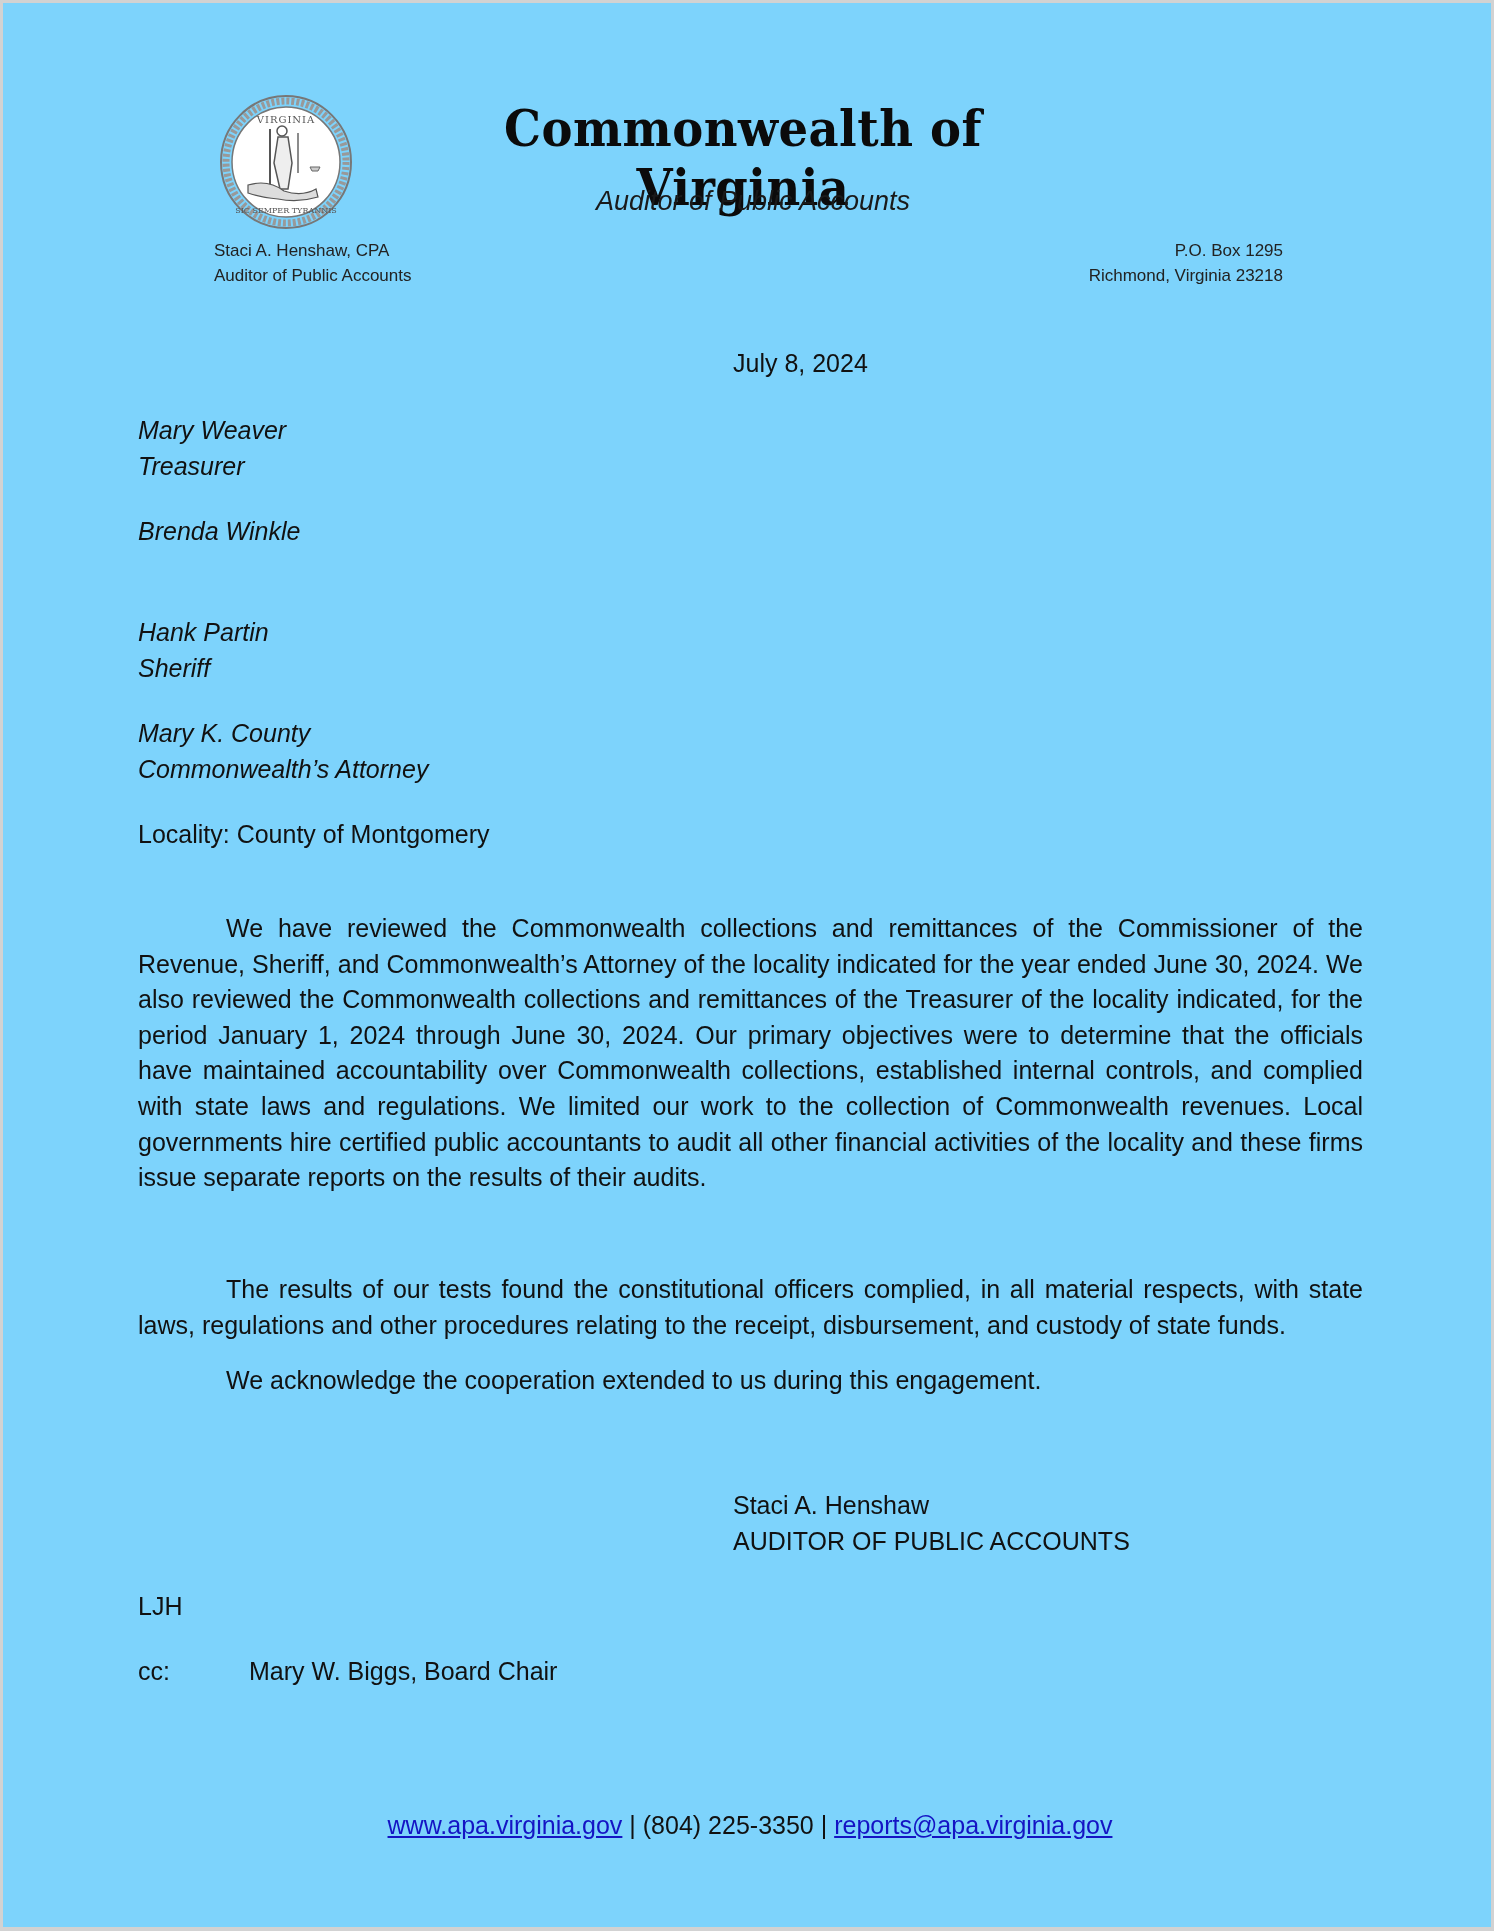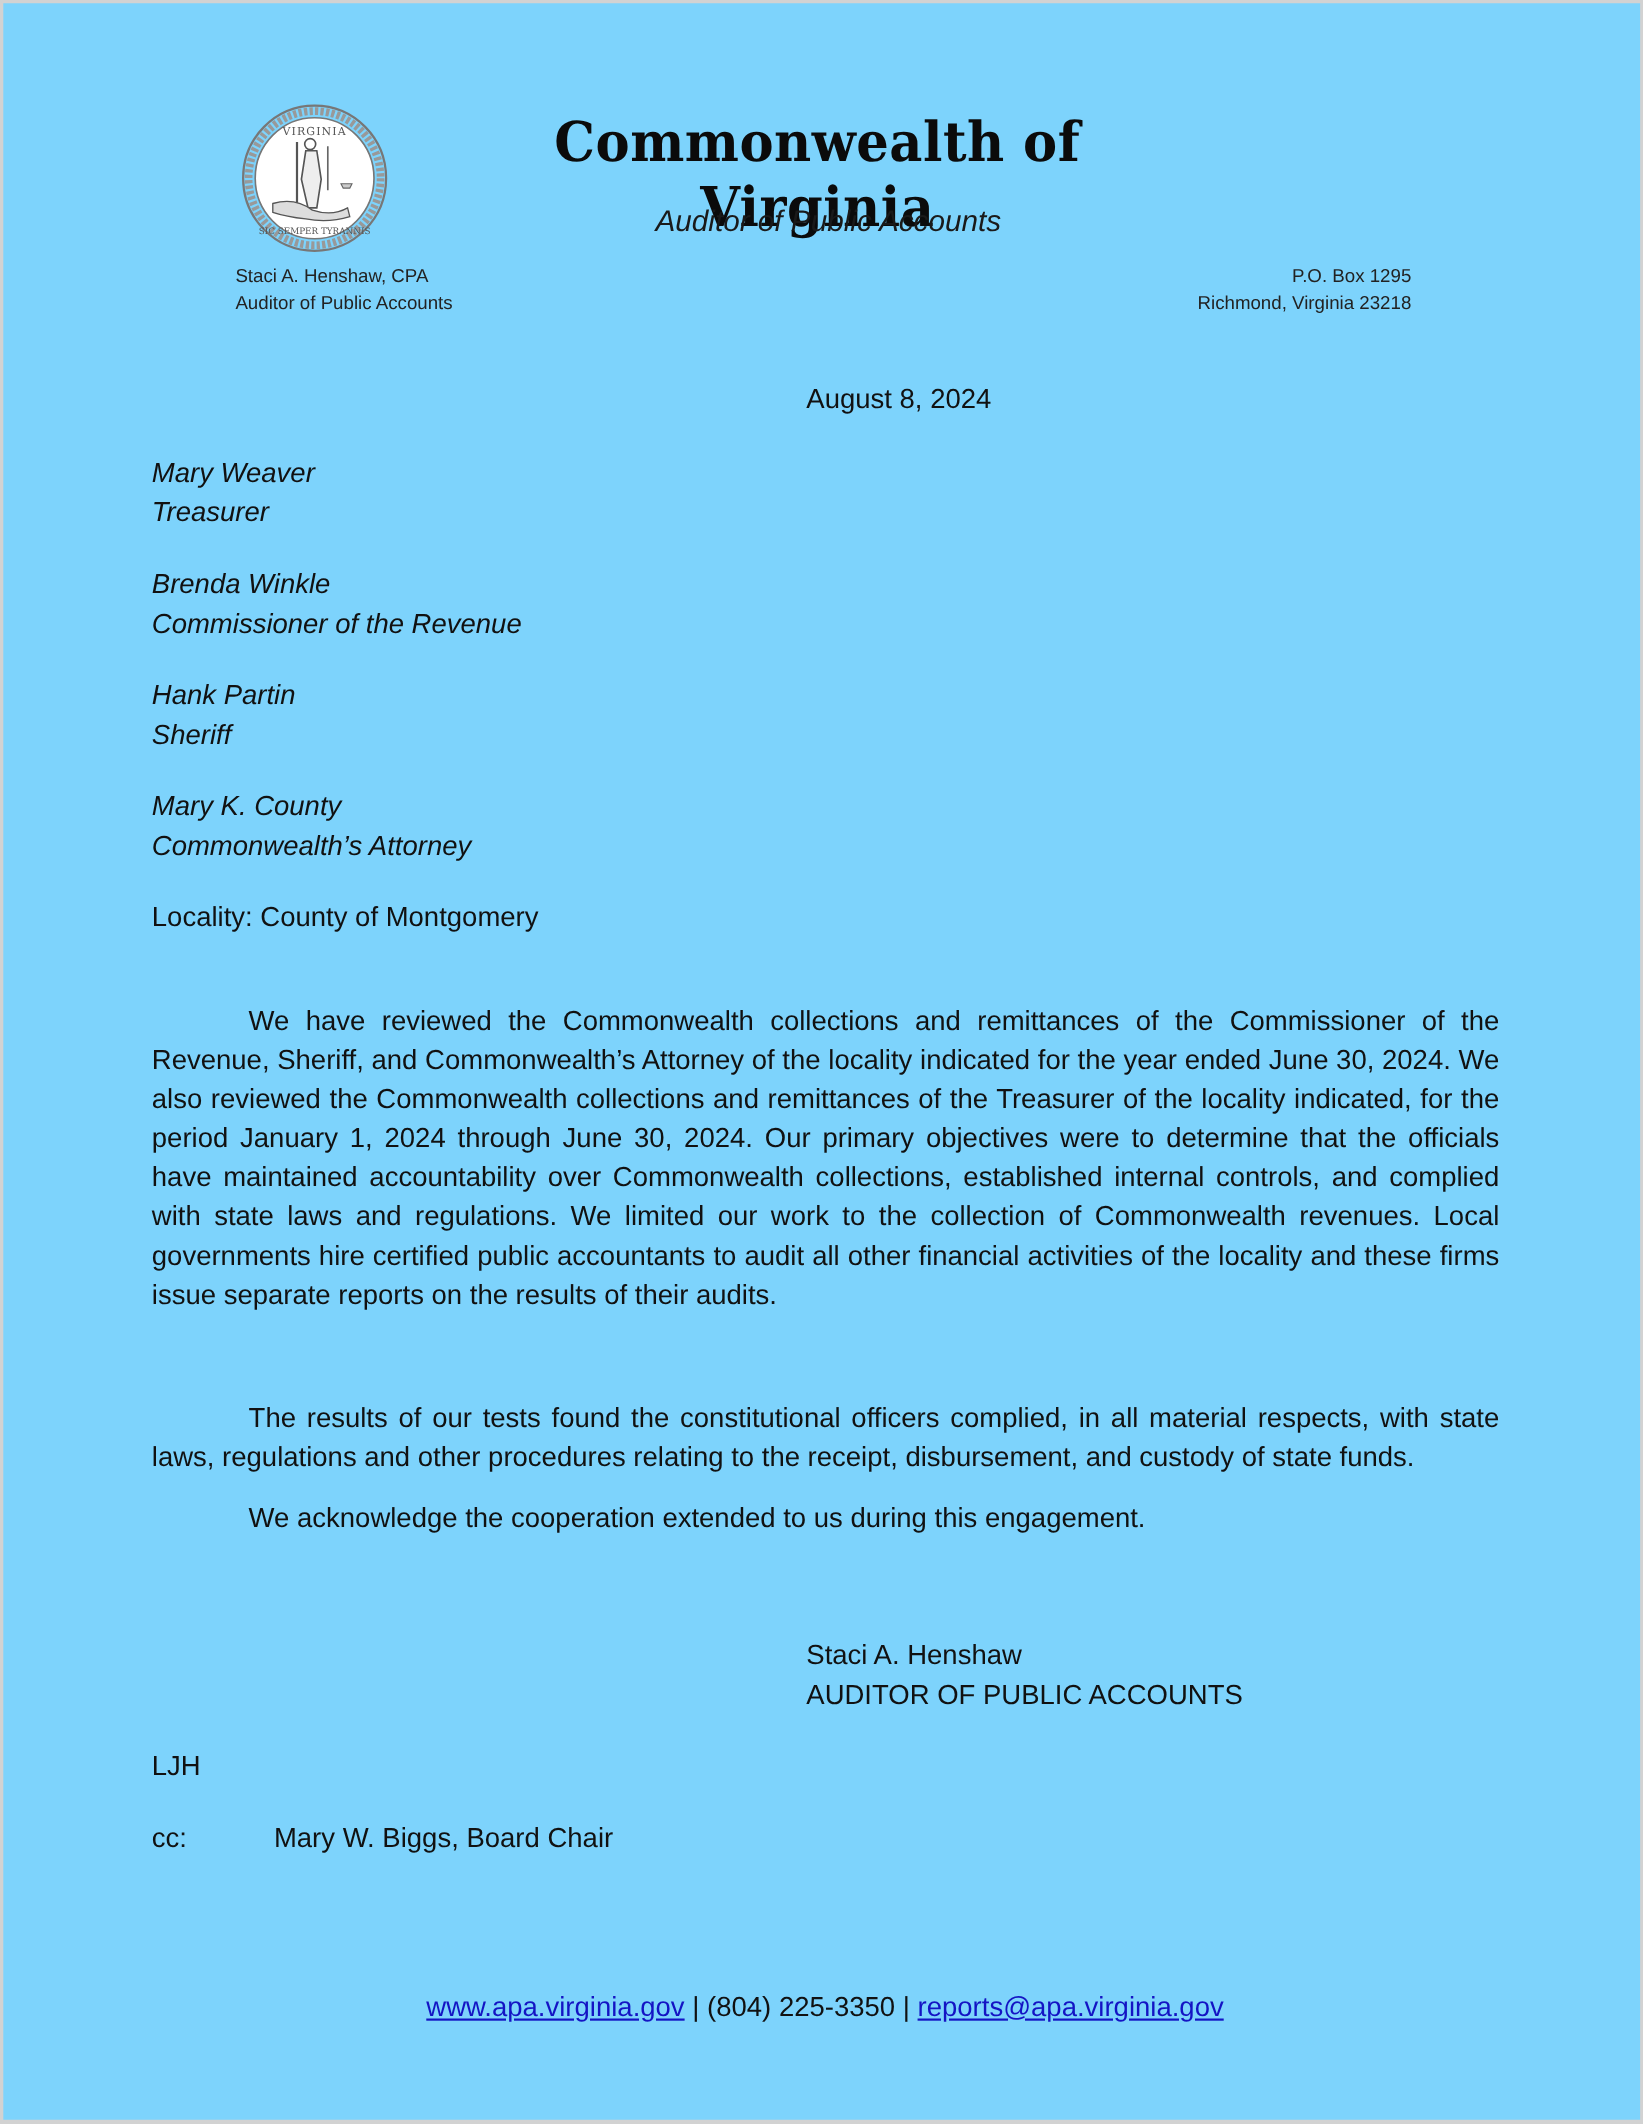--- a/index.html
+++ b/index.html
@@ -86,29 +86,28 @@
 
   <div class="lh-left lh-small">
     <div>Staci A. Henshaw, CPA</div>
     <div>Auditor of Public Accounts</div>
   </div>
   <div class="lh-right lh-small">
     <div>P.O. Box 1295</div>
     <div>Richmond, Virginia 23218</div>
   </div>
 
-  <div class="date body-text abs">August 8, 2024</div>
+  <div class="date body-text abs">July 8, 2024</div>
 
   <div class="addressee body-text" style="top:410px;">
     <div>Mary Weaver</div>
     <div>Treasurer</div>
   </div>
   <div class="addressee body-text" style="top:511px;">
     <div>Brenda Winkle</div>
-    <div>Commissioner of the Revenue</div>
   </div>
   <div class="addressee body-text" style="top:612px;">
     <div>Hank Partin</div>
     <div>Sheriff</div>
   </div>
   <div class="addressee body-text" style="top:713px;">
     <div>Mary K. County</div>
     <div>Commonwealth’s Attorney</div>
   </div>
 

